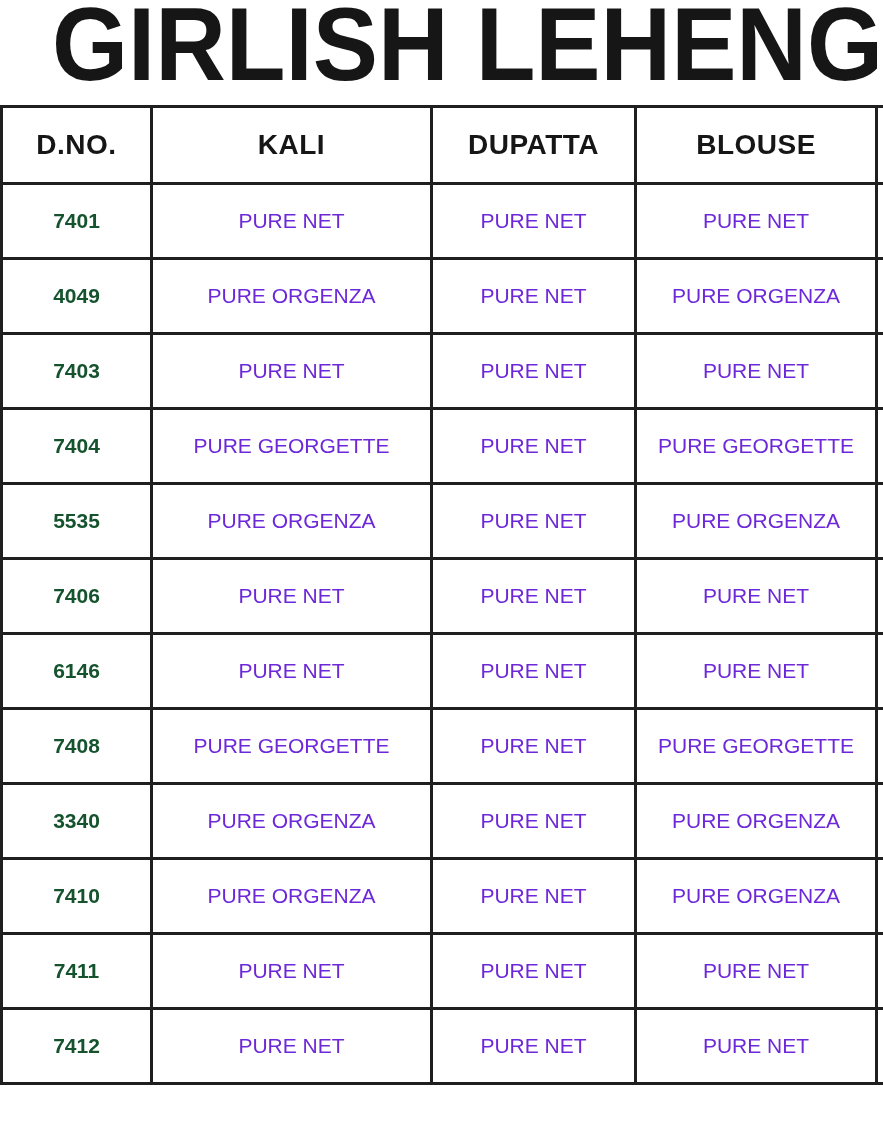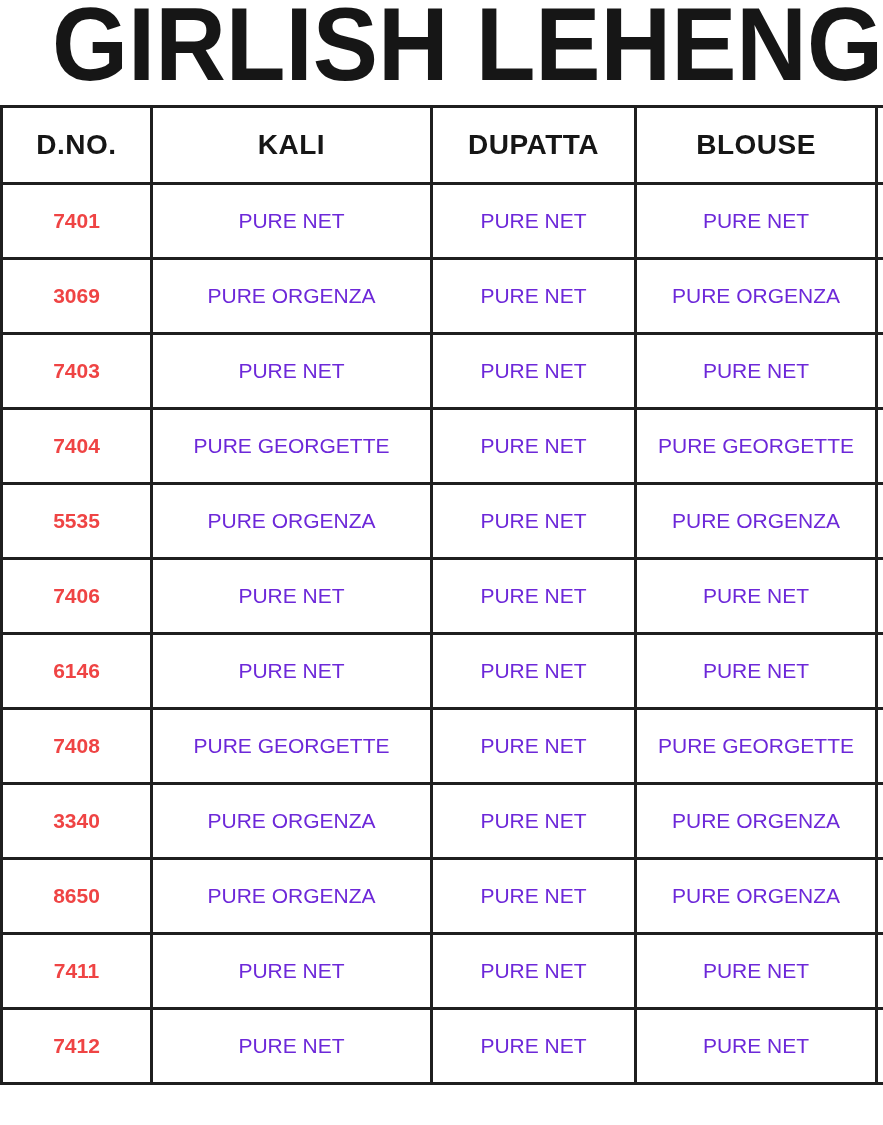--- a/index.html
+++ b/index.html
@@ -59,21 +59,21 @@
     color: #161616;
     text-align: center;
   }
   table.catalog tbody td {
     height: 72px;
     font-size: 21px;
     color: #6d28d9;
   }
   table.catalog tbody td.dno {
     font-weight: bold;
-    color: #ef4444;
+    color: #14532d;
   }
 </style>
 </head>
 <body>
 
 <div class="sheet">
 
   <div class="title">GIRLISH LEHENGA</div>
 
   <table class="catalog">
@@ -95,21 +95,21 @@
     </thead>
     <tbody>
       <tr>
         <td class="dno">7401</td>
         <td>PURE NET</td>
         <td>PURE NET</td>
         <td>PURE NET</td>
         <td></td>
       </tr>
       <tr>
-        <td class="dno">3069</td>
+        <td class="dno">4049</td>
         <td>PURE ORGENZA</td>
         <td>PURE NET</td>
         <td>PURE ORGENZA</td>
         <td></td>
       </tr>
       <tr>
         <td class="dno">7403</td>
         <td>PURE NET</td>
         <td>PURE NET</td>
         <td>PURE NET</td>
@@ -151,21 +151,21 @@
         <td></td>
       </tr>
       <tr>
         <td class="dno">3340</td>
         <td>PURE ORGENZA</td>
         <td>PURE NET</td>
         <td>PURE ORGENZA</td>
         <td></td>
       </tr>
       <tr>
-        <td class="dno">8650</td>
+        <td class="dno">7410</td>
         <td>PURE ORGENZA</td>
         <td>PURE NET</td>
         <td>PURE ORGENZA</td>
         <td></td>
       </tr>
       <tr>
         <td class="dno">7411</td>
         <td>PURE NET</td>
         <td>PURE NET</td>
         <td>PURE NET</td>

